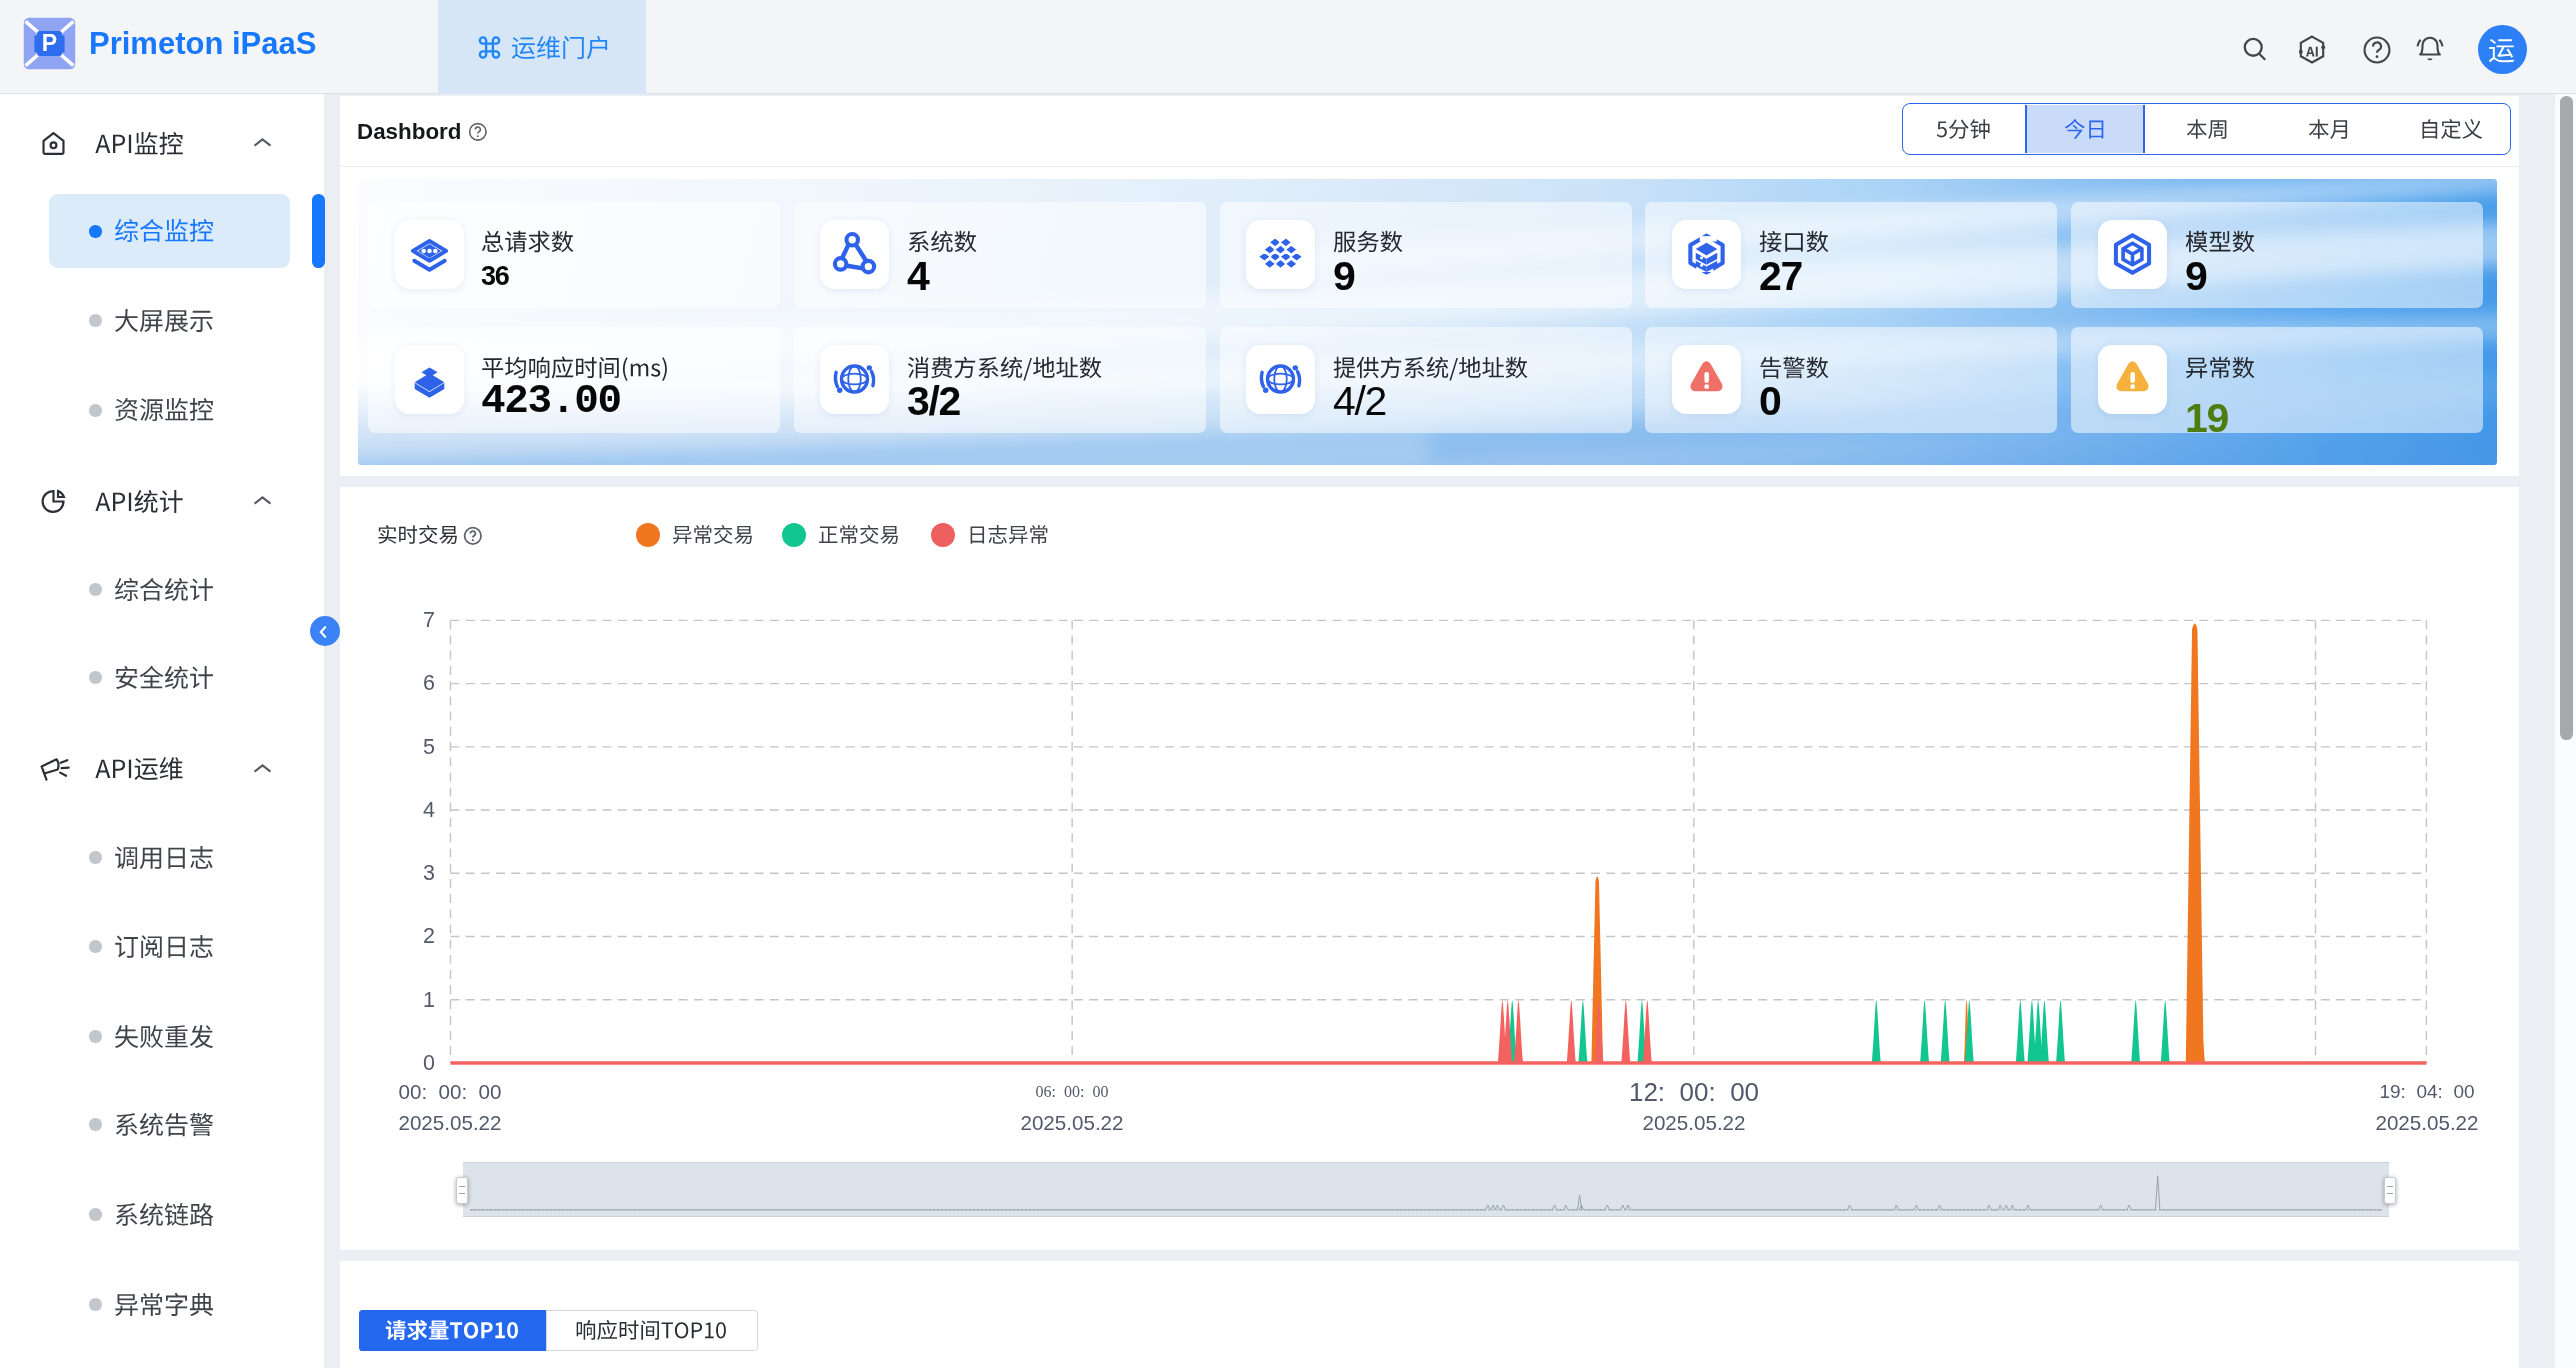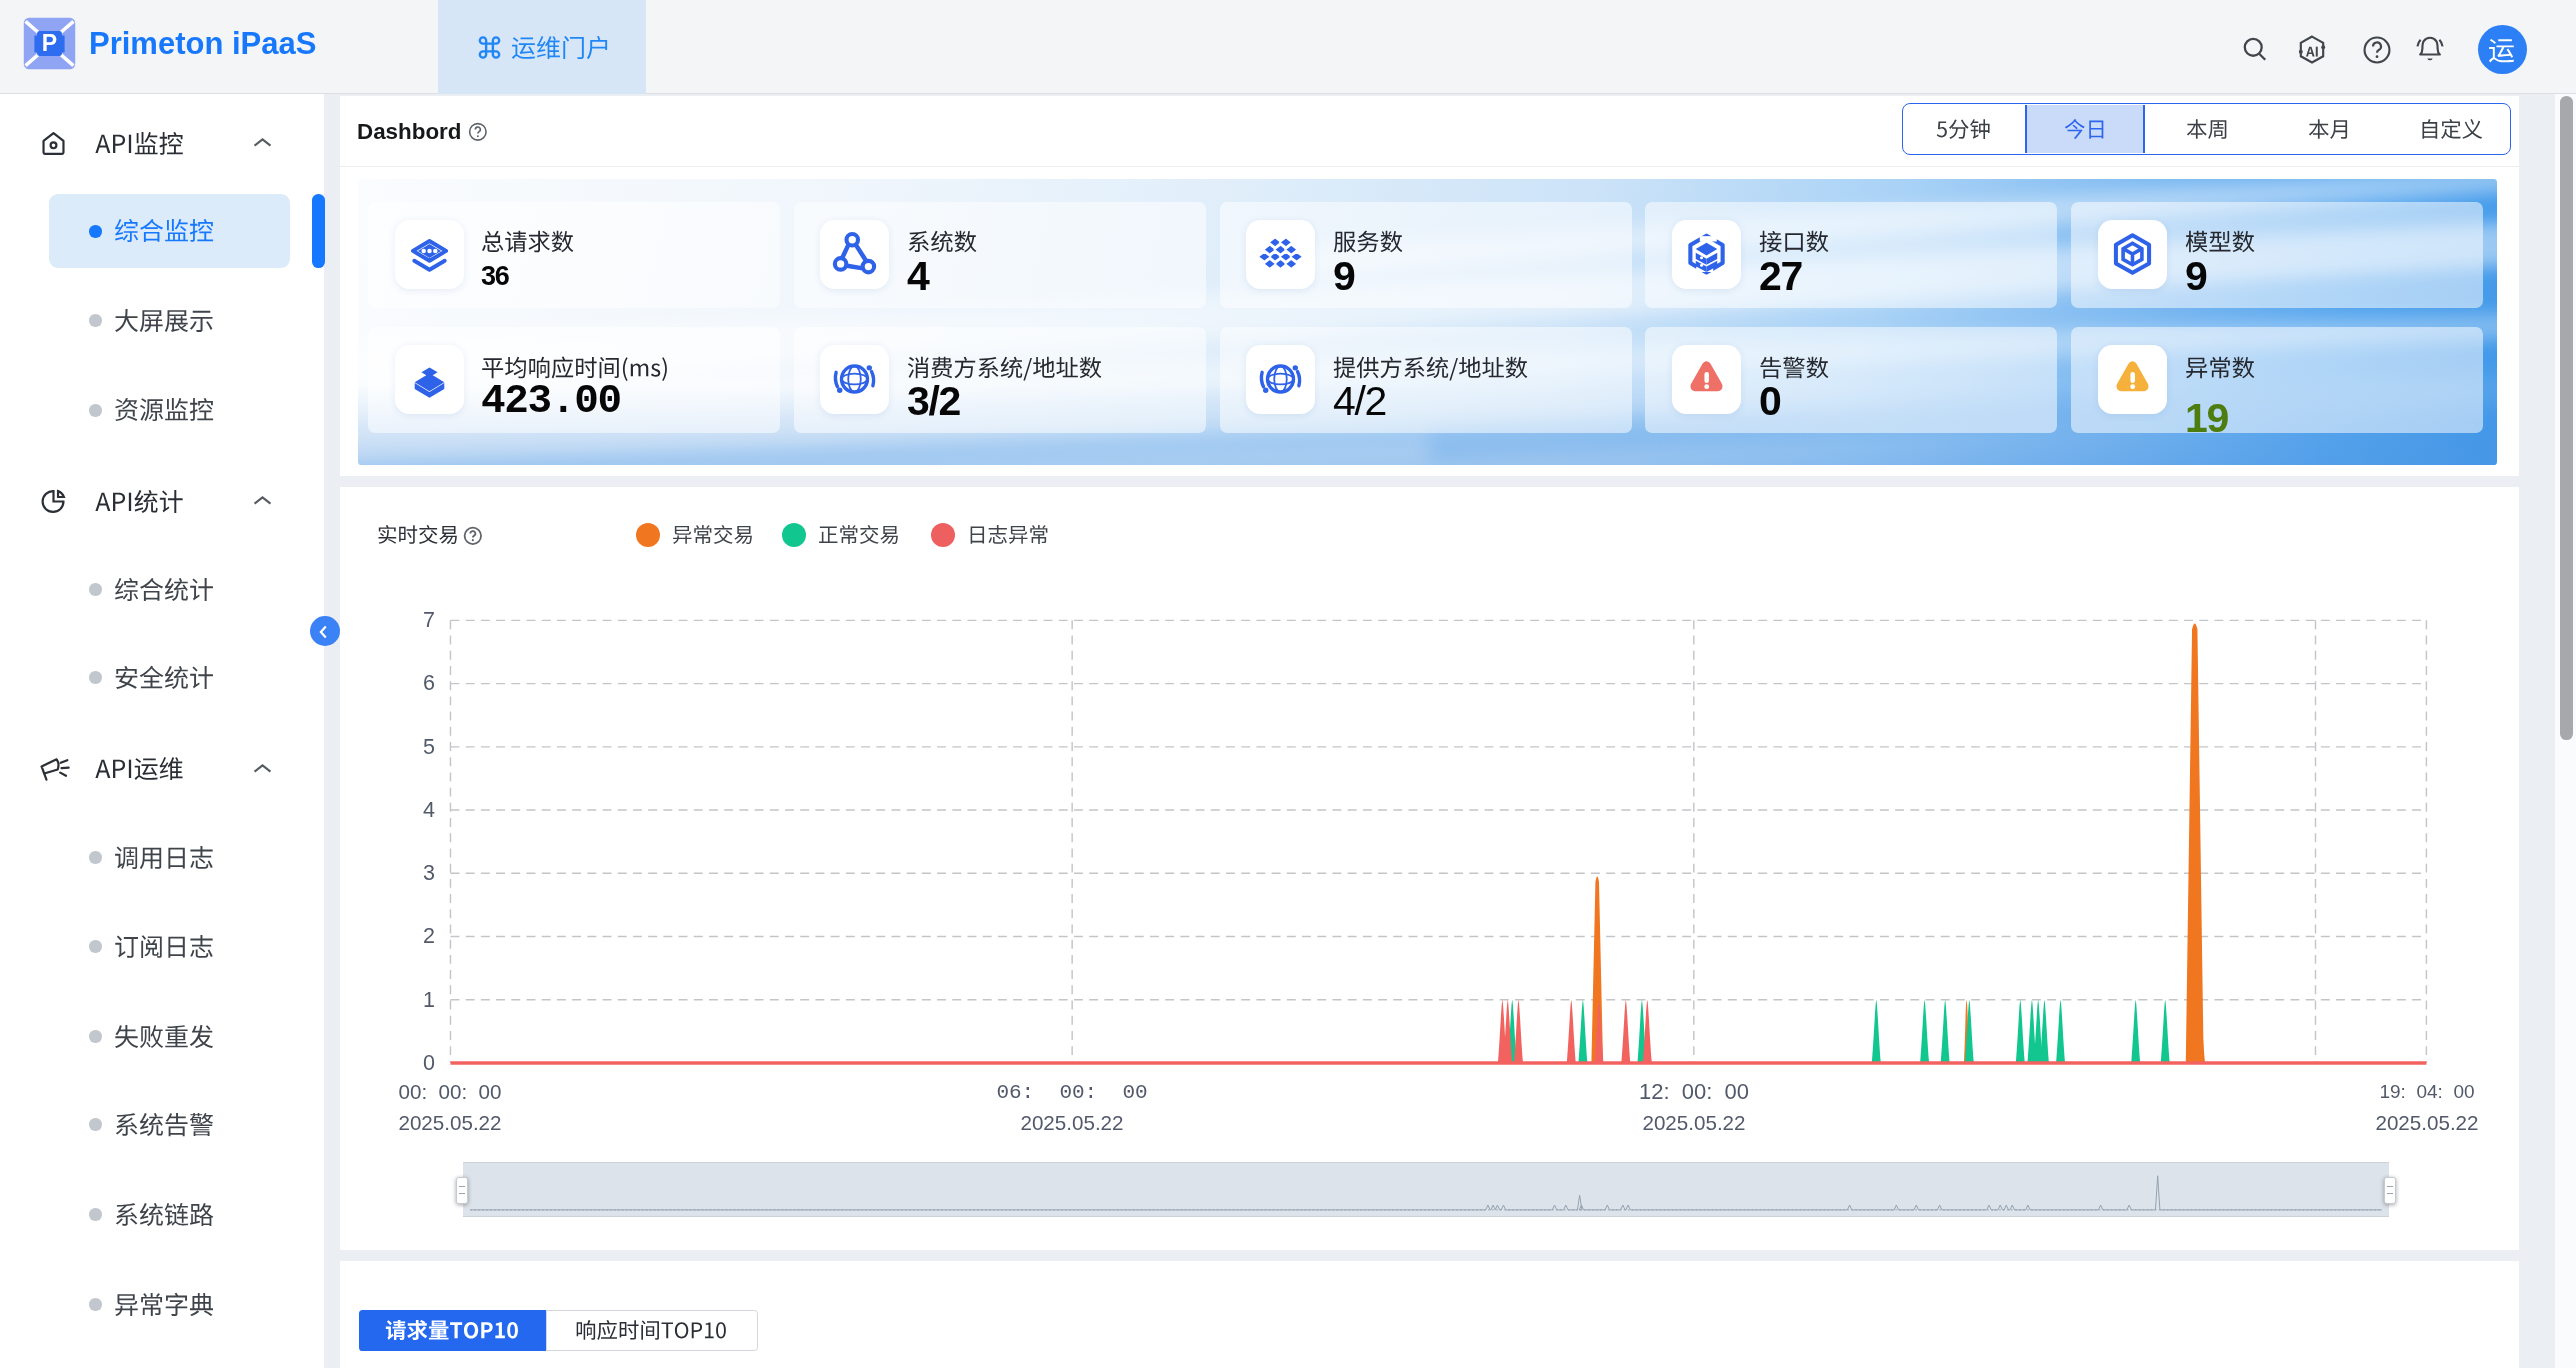--- a/index.html
+++ b/index.html
@@ -639,23 +639,23 @@
     <div style="position:absolute;left:435px;top:1063px;transform:translate(-100%,-50%);font-family:'Liberation Sans',sans-serif;font-size:21.5px;font-weight:400;color:#51596a;letter-spacing:0;white-space:nowrap">0</div>
     <div style="position:absolute;left:435px;top:1000px;transform:translate(-100%,-50%);font-family:'Liberation Sans',sans-serif;font-size:21.5px;font-weight:400;color:#51596a;letter-spacing:0;white-space:nowrap">1</div>
     <div style="position:absolute;left:435px;top:936px;transform:translate(-100%,-50%);font-family:'Liberation Sans',sans-serif;font-size:21.5px;font-weight:400;color:#51596a;letter-spacing:0;white-space:nowrap">2</div>
     <div style="position:absolute;left:435px;top:873px;transform:translate(-100%,-50%);font-family:'Liberation Sans',sans-serif;font-size:21.5px;font-weight:400;color:#51596a;letter-spacing:0;white-space:nowrap">3</div>
     <div style="position:absolute;left:435px;top:810px;transform:translate(-100%,-50%);font-family:'Liberation Sans',sans-serif;font-size:21.5px;font-weight:400;color:#51596a;letter-spacing:0;white-space:nowrap">4</div>
     <div style="position:absolute;left:435px;top:747px;transform:translate(-100%,-50%);font-family:'Liberation Sans',sans-serif;font-size:21.5px;font-weight:400;color:#51596a;letter-spacing:0;white-space:nowrap">5</div>
     <div style="position:absolute;left:435px;top:683px;transform:translate(-100%,-50%);font-family:'Liberation Sans',sans-serif;font-size:21.5px;font-weight:400;color:#51596a;letter-spacing:0;white-space:nowrap">6</div>
     <div style="position:absolute;left:435px;top:620px;transform:translate(-100%,-50%);font-family:'Liberation Sans',sans-serif;font-size:21.5px;font-weight:400;color:#51596a;letter-spacing:0;white-space:nowrap">7</div>
     <div style="position:absolute;left:450px;top:1092px;transform:translate(-50%,-50%);font-family:'Liberation Sans',sans-serif;font-size:20.6px;font-weight:400;color:#51596a;letter-spacing:0;white-space:nowrap">00:&nbsp; 00:&nbsp; 00</div>
     <div style="position:absolute;left:450px;top:1123px;transform:translate(-50%,-50%);font-family:'Liberation Sans',sans-serif;font-size:20.6px;font-weight:400;color:#51596a;letter-spacing:0;white-space:nowrap">2025.05.22</div>
-    <div style="position:absolute;left:1072px;top:1092px;transform:translate(-50%,-50%);font-family:Liberation Mono, monospace;font-size:21px;font-weight:400;color:#51596a;letter-spacing:0;white-space:nowrap">06:&nbsp; 00:&nbsp; 00</div>
+    <div style="position:absolute;left:1072px;top:1092px;transform:translate(-50%,-50%);font-family:Liberation Serif, serif;font-size:16px;font-weight:400;color:#51596a;letter-spacing:0;white-space:nowrap">06:&nbsp; 00:&nbsp; 00</div>
     <div style="position:absolute;left:1072px;top:1123px;transform:translate(-50%,-50%);font-family:'Liberation Sans',sans-serif;font-size:20.6px;font-weight:400;color:#51596a;letter-spacing:0;white-space:nowrap">2025.05.22</div>
-    <div style="position:absolute;left:1694px;top:1092px;transform:translate(-50%,-50%);font-family:'Liberation Sans',sans-serif;font-size:22px;font-weight:400;color:#51596a;letter-spacing:0;white-space:nowrap">12:&nbsp; 00:&nbsp; 00</div>
+    <div style="position:absolute;left:1694px;top:1092px;transform:translate(-50%,-50%);font-family:'Liberation Sans',sans-serif;font-size:26px;font-weight:400;color:#51596a;letter-spacing:0;white-space:nowrap">12:&nbsp; 00:&nbsp; 00</div>
     <div style="position:absolute;left:1694px;top:1123px;transform:translate(-50%,-50%);font-family:'Liberation Sans',sans-serif;font-size:20.6px;font-weight:400;color:#51596a;letter-spacing:0;white-space:nowrap">2025.05.22</div>
     <div style="position:absolute;left:2427px;top:1092px;transform:translate(-50%,-50%);font-family:'Liberation Sans',sans-serif;font-size:19px;font-weight:400;color:#51596a;letter-spacing:0;white-space:nowrap">19:&nbsp; 04:&nbsp; 00</div>
     <div style="position:absolute;left:2427px;top:1123px;transform:translate(-50%,-50%);font-family:'Liberation Sans',sans-serif;font-size:20.6px;font-weight:400;color:#51596a;letter-spacing:0;white-space:nowrap">2025.05.22</div>
     <div class="abs" style="left:462px;top:1162px;width:1928px;height:55px;background:#dde3ea;border:0.9px solid #ccd3db"></div>
     <svg class="abs" style="left:462px;top:1162px" width="1928" height="55" viewBox="0 0 2155 62">
       <path d="M0 54 L1144.8 54 L1147.3 48.5 L1149.8 54 L1150.6 54 L1153.1 48.5 L1155.6 54 L1155.5 54 L1158.0 48.5 L1160.5 54 L1162.3 54 L1164.8 48.5 L1167.3 54 L1219.9 54 L1222.4 48.5 L1224.9 54 L1232.6 54 L1235.1 48.5 L1237.6 54 L1248.2 54 L1250.7 37.5 L1253.2 54 L1250.1 54 L1252.6 48.5 L1255.1 54 L1279.4 54 L1281.9 48.5 L1284.4 54 L1296.9 54 L1299.4 48.5 L1301.9 54 L1302.8 54 L1305.3 48.5 L1307.8 54 L1552.5 54 L1555.0 48.5 L1557.5 54 L1605.2 54 L1607.7 48.5 L1610.2 54 L1627.7 54 L1630.2 48.5 L1632.7 54 L1654.0 54 L1656.5 48.5 L1659.0 54 L1709.6 54 L1712.1 48.5 L1714.6 54 L1722.3 54 L1724.8 48.5 L1727.3 54 L1729.1 54 L1731.6 48.5 L1734.1 54 L1735.9 54 L1738.4 48.5 L1740.9 54 L1753.5 54 L1756.0 48.5 L1758.5 54 L1835.5 54 L1838.0 48.5 L1840.5 54 L1867.6 54 L1870.1 48.5 L1872.6 54 L1899.8 54 L1902.3 15.5 L1904.8 54 L2155 54" stroke="#93a0af" stroke-width="1.1" fill="none"></path>
       <path d="M0 54 H2155" stroke="#93a0b0" stroke-width="1" stroke-dasharray="2 2.5" fill="none"></path>
     </svg>
     <div class="abs" style="left:461px;top:1162px;width:1.8px;height:55px;background:#fff"></div>
     <div class="abs" style="left:456px;top:1177px;width:11.6px;height:27px;background:#fff;border:0.9px solid #c3cad2;border-radius:2.7px;box-shadow:0 0.9px 4.5px rgba(0,0,0,.35)"></div>

